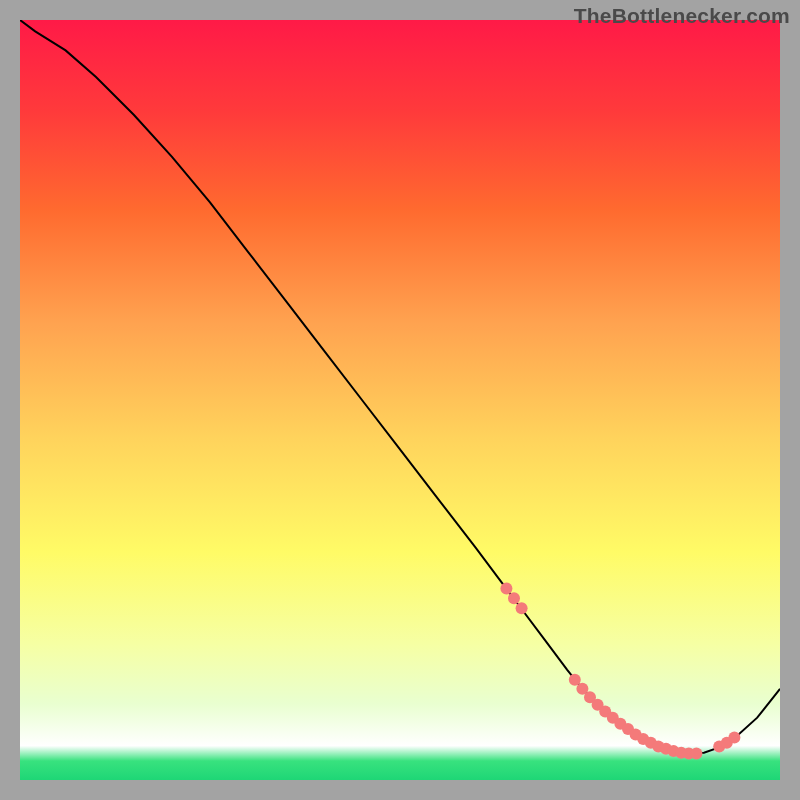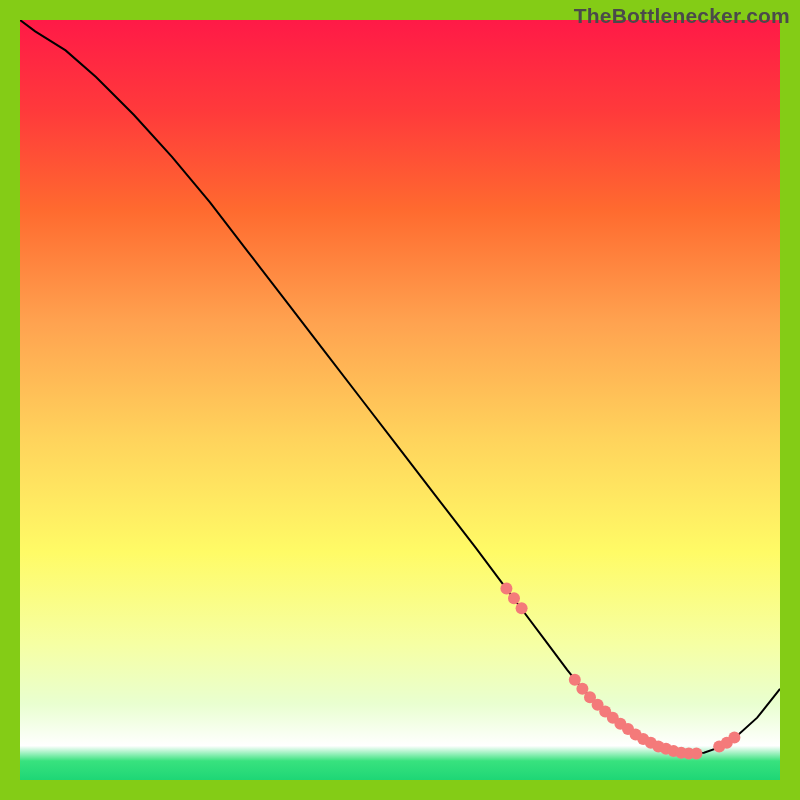--- a/index.html
+++ b/index.html
@@ -8,21 +8,21 @@
     width: 800px;
     height: 800px;
     background: #000;
     overflow: hidden;
     font-family: Arial, Helvetica, sans-serif;
   }
   .frame {
     position: relative;
     width: 800px;
     height: 800px;
-    background: #84cc16;
+    background: #a3a3a3;
   }
   .watermark {
     position: absolute;
     top: 4px;
     right: 10px;
     color: #4a4a4a;
     font-size: 21px;
     font-weight: bold;
     letter-spacing: 0.2px;
     z-index: 20;

